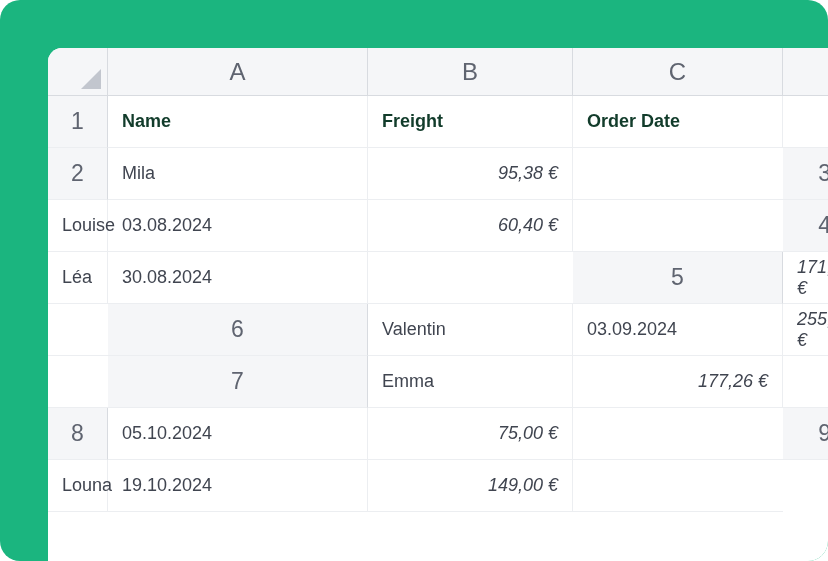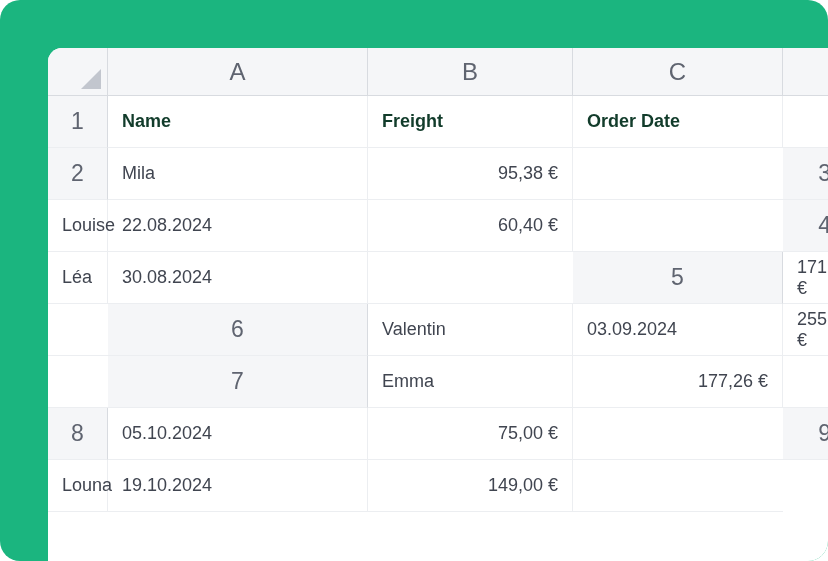--- a/index.html
+++ b/index.html
@@ -80,20 +80,21 @@
       height: 52px;
       color: #404550;
       font-size: 18px;
     }
     .cell.header-cell {
       font-weight: 700;
       color: #123c2b;
     }
     .cell.right {
       justify-content: flex-end;
+      font-style: italic;
     }
     .last-col {
       border-right: none;
       border-bottom: 1px solid #eceef1;
       background: #fff;
     }
     .hdr.last-col {
       background: #f5f6f8;
       border-bottom: 1px solid #d8dbe0;
     }
@@ -117,21 +118,21 @@
       <div class="cell header-cell">Order Date</div>
       <div class="cell last-col"></div>
 
       <div class="rownum">2</div>
       <div class="cell">Mila</div>
       <div class="cell right">95,38 €</div>
       <div class="cell last-col"></div>
 
       <div class="rownum">3</div>
       <div class="cell">Louise</div>
-      <div class="cell">22.08.2024</div>
+      <div class="cell">03.08.2024</div>
       <div class="cell right">60,40 €</div>
       <div class="cell last-col"></div>
 
       <div class="rownum">4</div>
       <div class="cell">Léa</div>
       <div class="cell">30.08.2024</div>
       <div class="cell last-col"></div>
 
       <div class="rownum">5</div>
       <div class="cell right">171,52 €</div>

